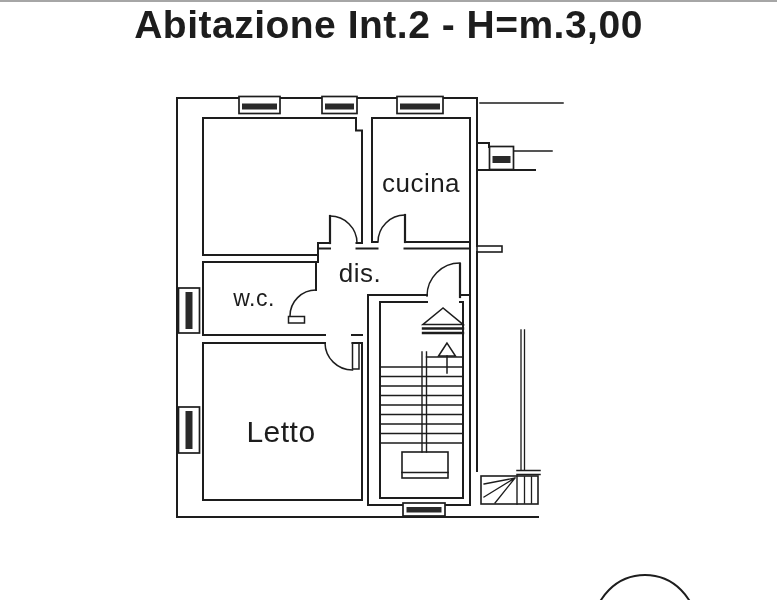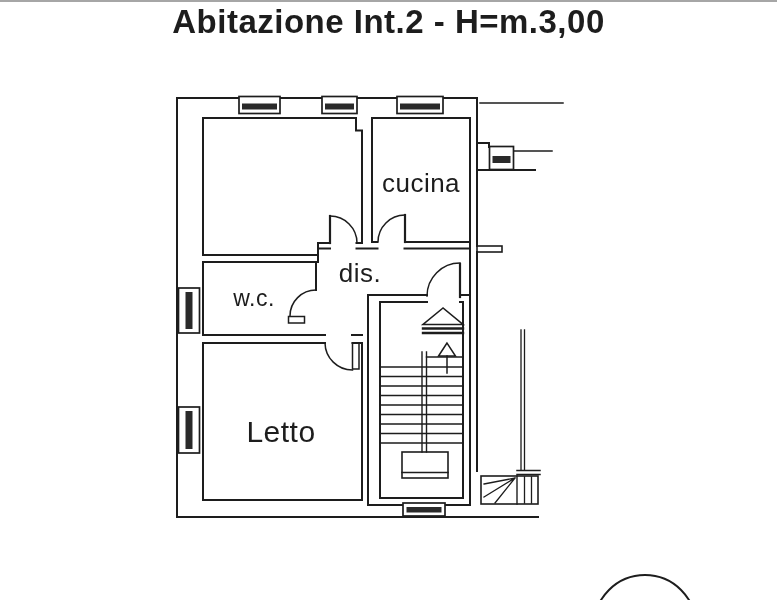--- a/index.html
+++ b/index.html
@@ -10,21 +10,21 @@
     position:relative;
     font-family:"Liberation Sans", sans-serif;
   }
   .scan-edge{
     position:absolute;top:0;left:0;width:777px;height:2px;
     background:#a6a6a6;
   }
   .plan-title{
     position:absolute;top:3px;left:0;width:777px;
     text-align:center;
-    font-size:33px;font-weight:700;
+    font-size:39px;font-weight:700;
     letter-spacing:0.5px;
     color:#1d1d1d;
   }
   svg text{
     fill:#1d1d1d;
     letter-spacing:0.5px;
   }
   .lbl-cucina{font-size:26px;}
   .lbl-dis{font-size:26px;}
   .lbl-wc{font-size:23px;}

